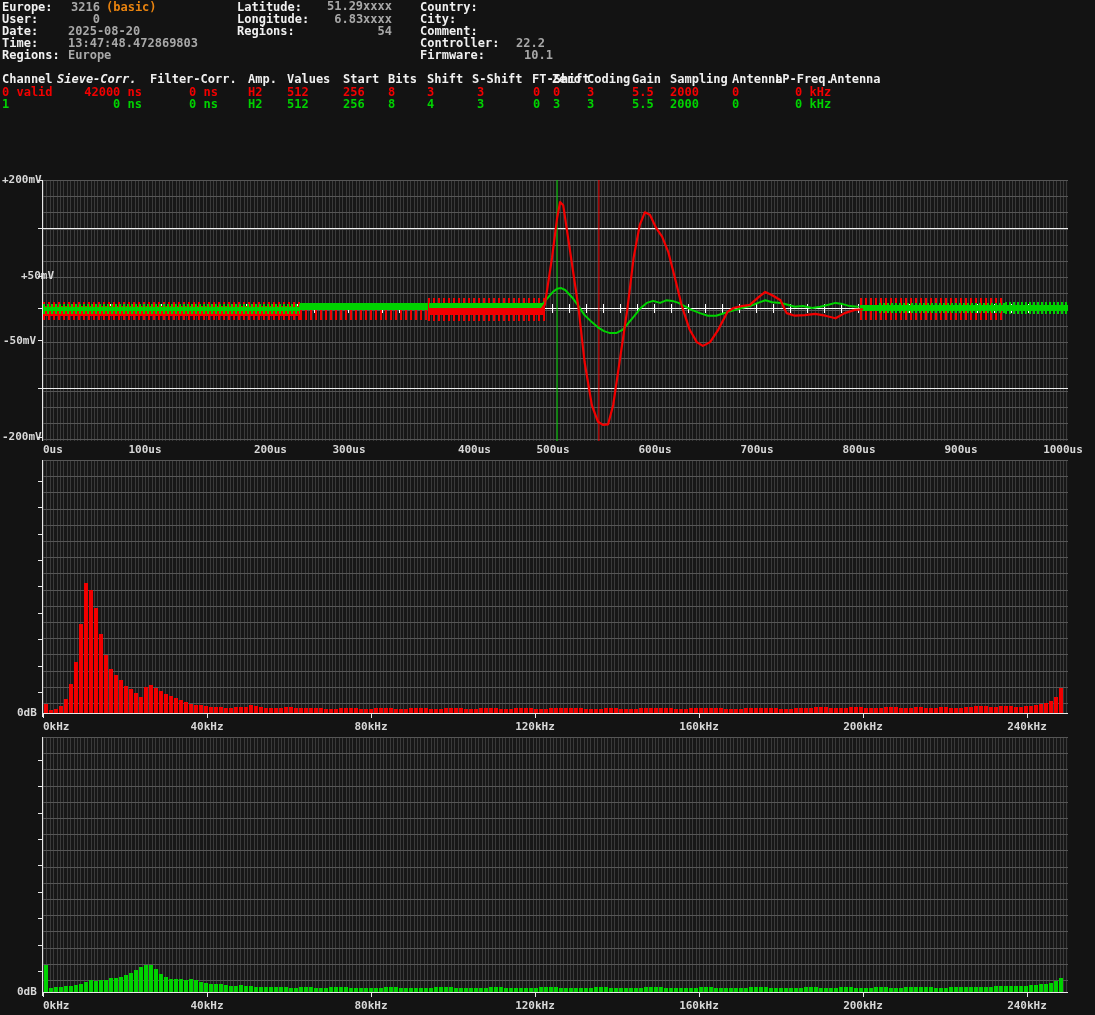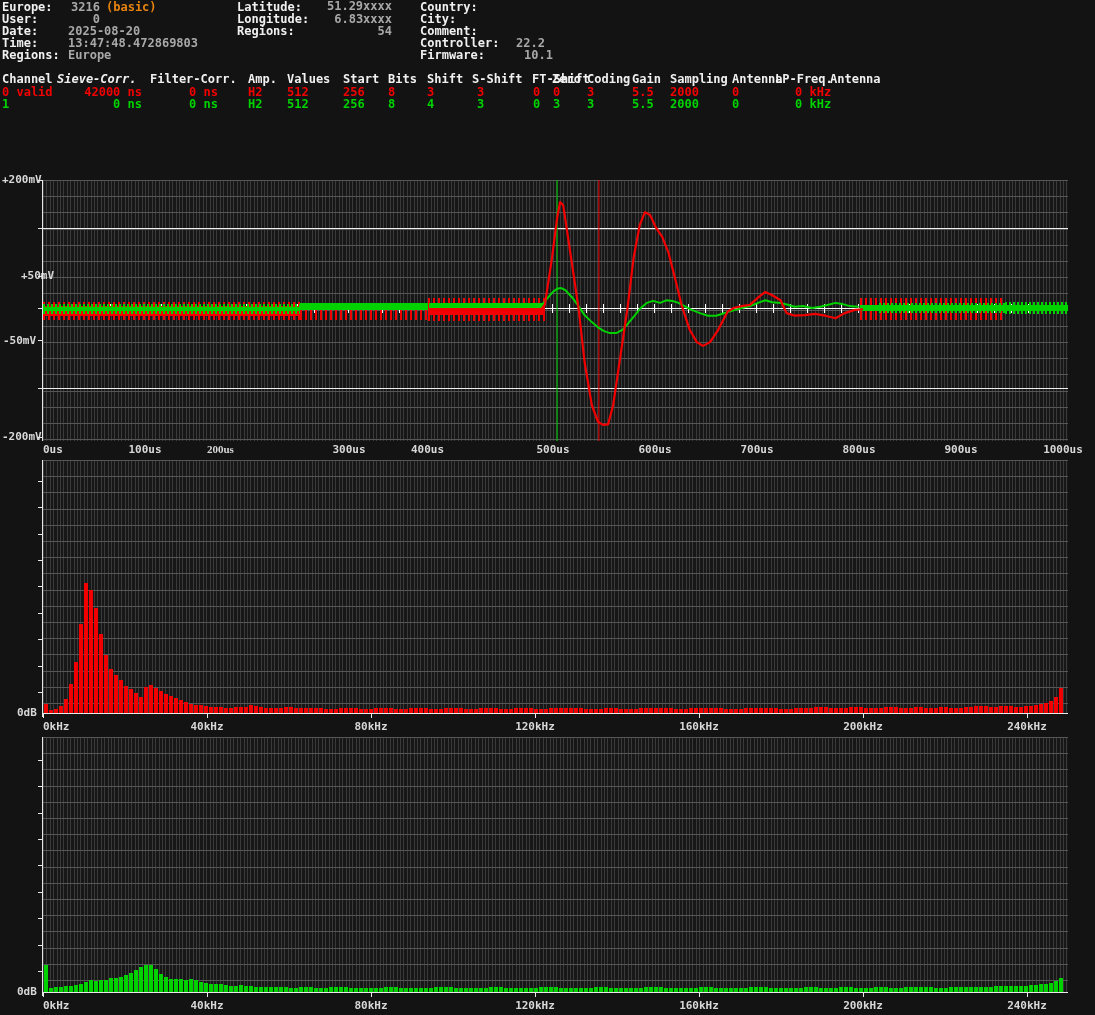--- a/index.html
+++ b/index.html
@@ -565,23 +565,23 @@
 <div style="position: absolute; left: 42px; top: 180px; width: 1px; height: 261px; background: rgb(232, 232, 232);"></div>
     <div style="position: absolute; left: 38px; top: 180px; width: 4px; height: 1px; background: rgb(232, 232, 232);"></div>
     <div style="position: absolute; left: 38px; top: 228px; width: 4px; height: 1px; background: rgb(232, 232, 232);"></div>
     <div style="position: absolute; left: 38px; top: 276px; width: 4px; height: 1px; background: rgb(232, 232, 232);"></div>
     <div style="position: absolute; left: 38px; top: 308px; width: 4px; height: 1px; background: rgb(232, 232, 232);"></div>
     <div style="position: absolute; left: 38px; top: 340px; width: 4px; height: 1px; background: rgb(232, 232, 232);"></div>
     <div style="position: absolute; left: 38px; top: 388px; width: 4px; height: 1px; background: rgb(232, 232, 232);"></div>
     <div style="position: absolute; left: 38px; top: 437px; width: 4px; height: 1px; background: rgb(232, 232, 232);"></div>
     <div class="axl" style="position: absolute; top: 444px; left: 43px; width: 60px;">0us</div>
     <div class="axl" style="position: absolute; top: 444px; left: 105px; width: 80px; text-align: center;">100us</div>
-    <div class="axl" style="position: absolute; top: 444px; left: 207px; width: 80px; text-align: left; font-family: Liberation Serif, serif;">200us</div>
+    <div class="axl" style="position: absolute; top: 444px; left: 207px; width: 80px; text-align: right;">200us</div>
     <div class="axl" style="position: absolute; top: 444px; left: 309px; width: 80px; text-align: center;">300us</div>
-    <div class="axl" style="position: absolute; top: 444px; left: 411px; width: 80px; text-align: left;">400us</div>
+    <div class="axl" style="position: absolute; top: 444px; left: 411px; width: 80px; text-align: right;">400us</div>
     <div class="axl" style="position: absolute; top: 444px; left: 513px; width: 80px; text-align: center;">500us</div>
     <div class="axl" style="position: absolute; top: 444px; left: 615px; width: 80px; text-align: center;">600us</div>
     <div class="axl" style="position: absolute; top: 444px; left: 717px; width: 80px; text-align: center;">700us</div>
     <div class="axl" style="position: absolute; top: 444px; left: 819px; width: 80px; text-align: center;">800us</div>
     <div class="axl" style="position: absolute; top: 444px; left: 921px; width: 80px; text-align: center;">900us</div>
     <div class="axl" style="position: absolute; top: 444px; left: 1023px; width: 80px; text-align: center;">1000us</div>
     <div style="position: absolute; left: 42px; top: 460px; width: 1px; height: 257px; background: rgb(232, 232, 232);"></div>
     <div style="position: absolute; left: 42px; top: 713px; width: 1026px; height: 1px; background: rgb(232, 232, 232);"></div>
     <div style="position: absolute; left: 38px; top: 692px; width: 4px; height: 1px; background: rgb(232, 232, 232);"></div>
     <div style="position: absolute; left: 38px; top: 665.6px; width: 4px; height: 1px; background: rgb(232, 232, 232);"></div>

